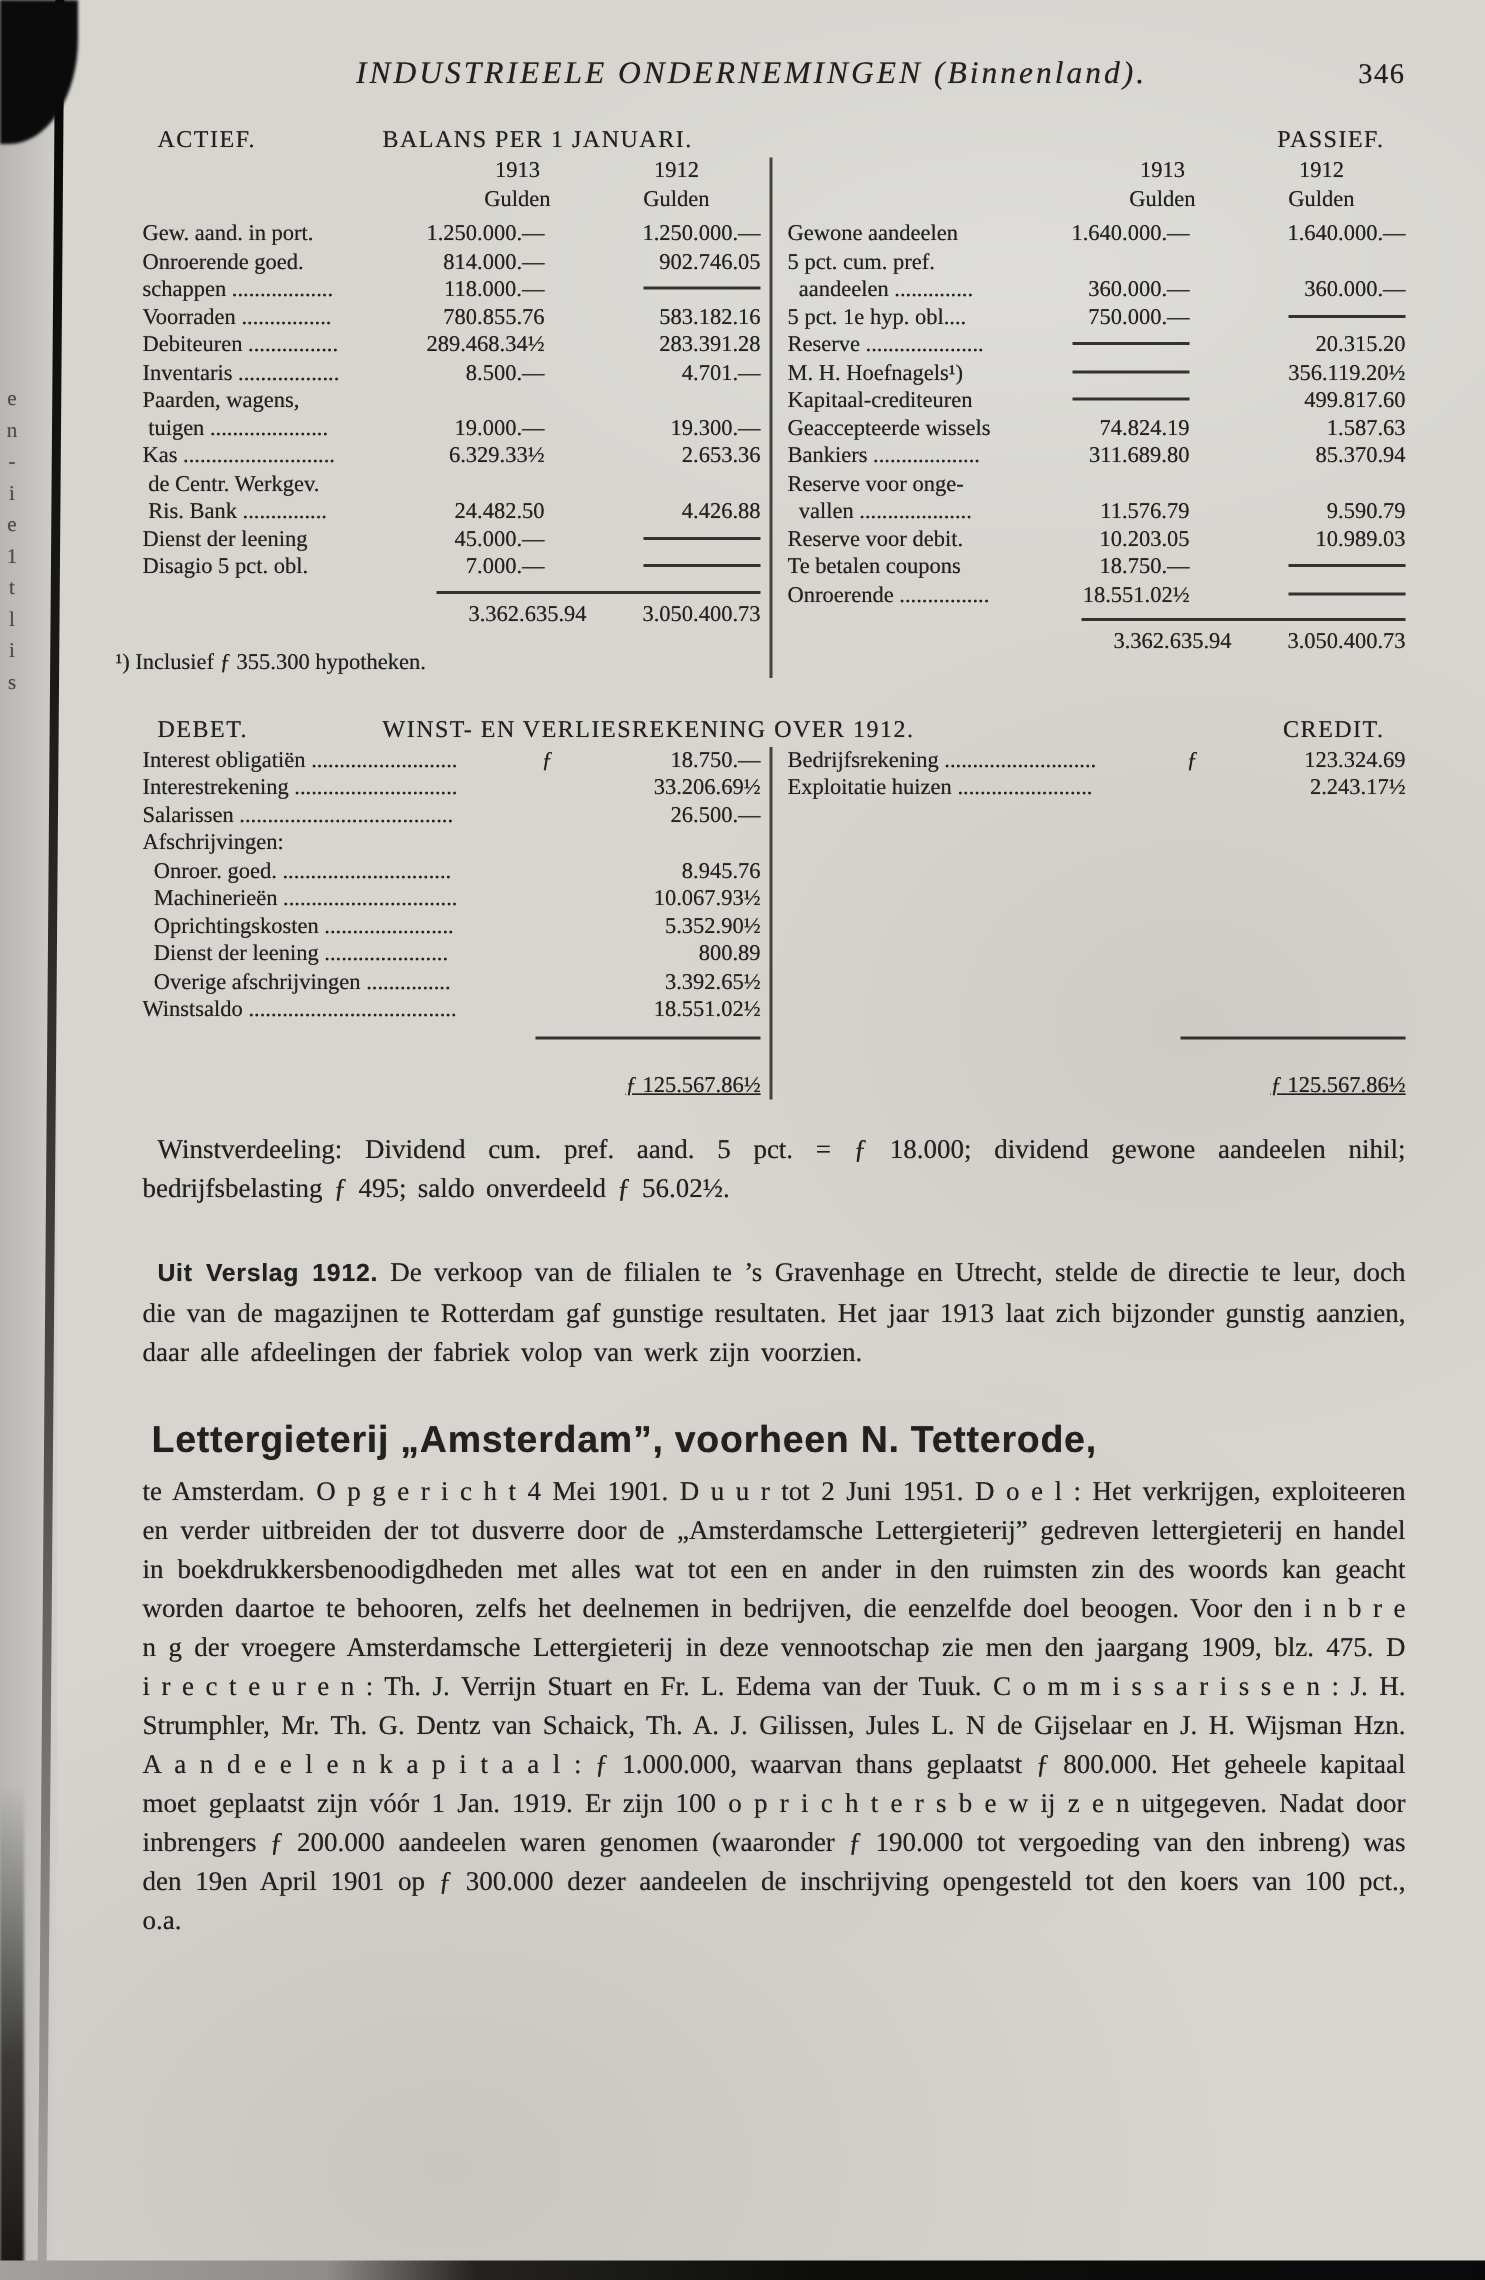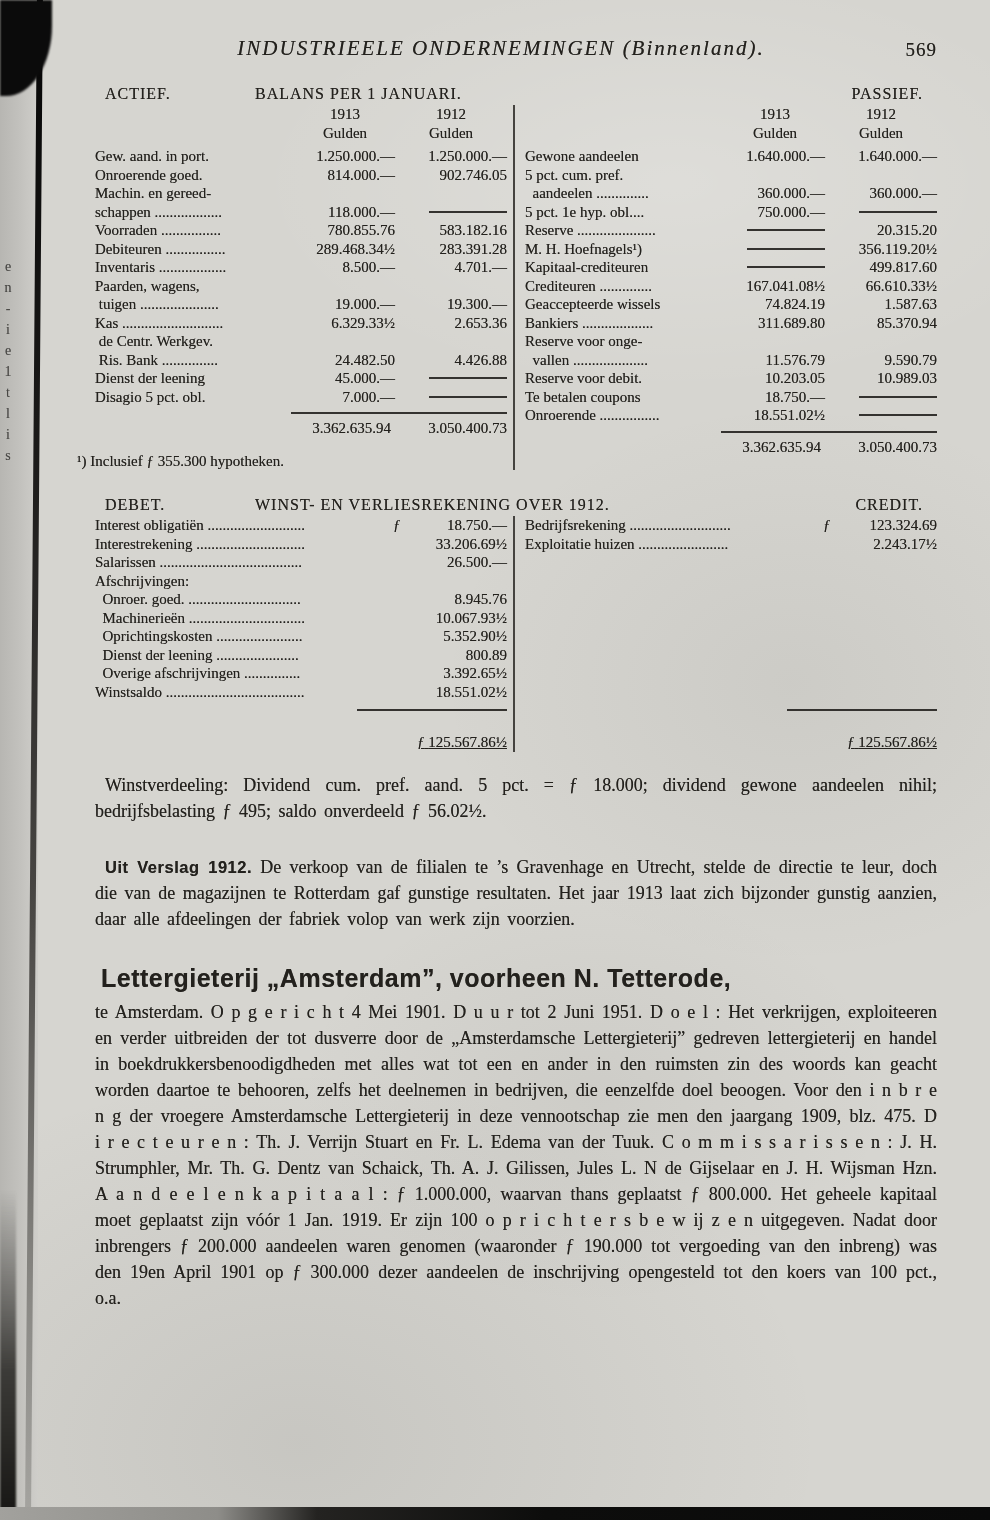--- a/index.html
+++ b/index.html
@@ -45,21 +45,21 @@
   .cap-right{width:150px;text-align:right;padding-right:14px;}
   
   .ttable{display:flex;font-size:15px;line-height:18.5px;}
   .thalf{flex:1;min-width:0;}
   .thalf.right{border-left:2px solid #45433f;padding-left:10px;}
   .thalf.left{padding-right:6px;}
   .yhdr{display:flex;text-align:center;margin-bottom:5px;}
   .yhdr .sp{flex:1;}
   .ycell{width:100px;}
   .ycell.c2{width:112px;}
-  .trow{display:flex;}
+  .trow{display:flex;gap:32px;}
   .trow .lbl{flex:1;white-space:pre;overflow:hidden;min-width:0;}
   .trow .c1{width:100px;text-align:right;flex:none;}
   .trow .c2{width:112px;text-align:right;flex:none;}
   .rule-dash{display:inline-block;width:78px;height:2px;background:#34322f;vertical-align:middle;margin-bottom:3px;}
   .total-wrap{display:flex;margin-top:6px;align-items:flex-end;}
   .total-wrap .sp{flex:1;}
   .total-line{width:216px;border-top:2px solid #34322f;padding-top:5px;display:flex;}
   .total-line .c1{width:100px;text-align:right;}
   .total-line .c2{width:116px;text-align:right;}
   .footnote{font-size:15px;margin-top:14px;margin-left:-18px;}
@@ -101,21 +101,21 @@
     </div>
   <div class="gutter-line"></div>
   <div class="corner-tl"></div>
   <div class="corner-bl"></div>
   <div class="edge-bottom"></div>
 
   <div class="content">
 
     <div class="running-header">
       <div class="rh-title">INDUSTRIEELE ONDERNEMINGEN (Binnenland).</div>
-      <div class="rh-page">569</div>
+      <div class="rh-page">346</div>
     </div>
 
     <div>
       <div class="cap-row">
         <div class="cap-left">ACTIEF.</div>
         <div class="cap-mid">BALANS PER 1 JANUARI.</div>
         <div class="cap-right">PASSIEF.</div>
       </div>
 
       <div class="ttable">
@@ -130,25 +130,20 @@
                 <span class="lbl">Gew. aand. in port.</span>
                 <span class="c1">1.250.000.—</span>
                 <span class="c2">1.250.000.—</span>
               </div>
               <div class="trow">
                 <span class="lbl">Onroerende goed.</span>
                 <span class="c1">814.000.—</span>
                 <span class="c2">902.746.05</span>
               </div>
               <div class="trow">
-                <span class="lbl">Machin. en gereed-</span>
-                <span class="c1"></span>
-                <span class="c2"></span>
-              </div>
-              <div class="trow">
                 <span class="lbl">schappen ..................</span>
                 <span class="c1">118.000.—</span>
                 <span class="c2"><span class="rule-dash"></span></span>
               </div>
               <div class="trow">
                 <span class="lbl">Voorraden ................</span>
                 <span class="c1">780.855.76</span>
                 <span class="c2">583.182.16</span>
               </div>
               <div class="trow">
@@ -241,25 +236,20 @@
               </div>
               <div class="trow">
                 <span class="lbl">M. H. Hoefnagels¹)</span>
                 <span class="c1"><span class="rule-dash"></span></span>
                 <span class="c2">356.119.20½</span>
               </div>
               <div class="trow">
                 <span class="lbl">Kapitaal-crediteuren</span>
                 <span class="c1"><span class="rule-dash"></span></span>
                 <span class="c2">499.817.60</span>
-              </div>
-              <div class="trow">
-                <span class="lbl">Crediteuren ..............</span>
-                <span class="c1">167.041.08½</span>
-                <span class="c2">66.610.33½</span>
               </div>
               <div class="trow">
                 <span class="lbl">Geaccepteerde wissels</span>
                 <span class="c1">74.824.19</span>
                 <span class="c2">1.587.63</span>
               </div>
               <div class="trow">
                 <span class="lbl">Bankiers ...................</span>
                 <span class="c1">311.689.80</span>
                 <span class="c2">85.370.94</span>

